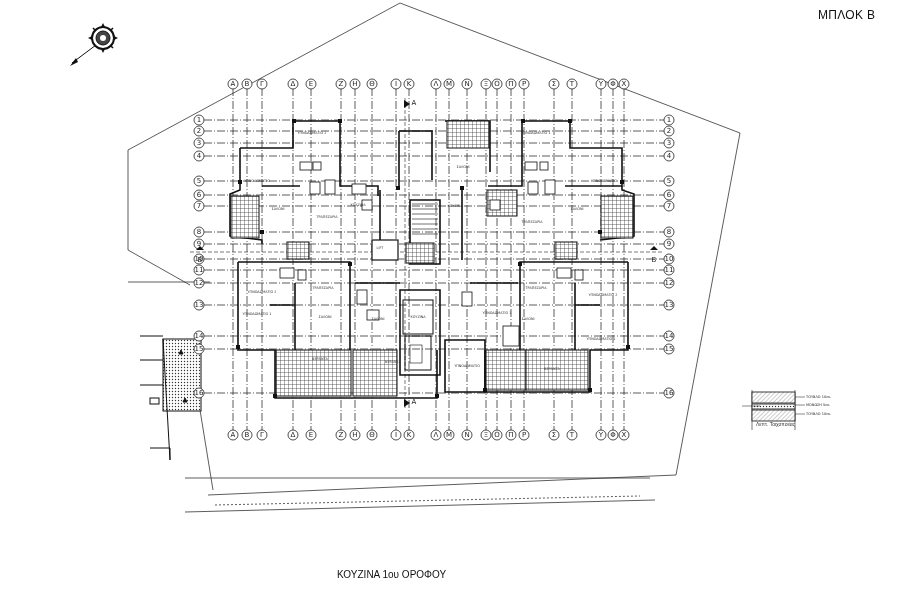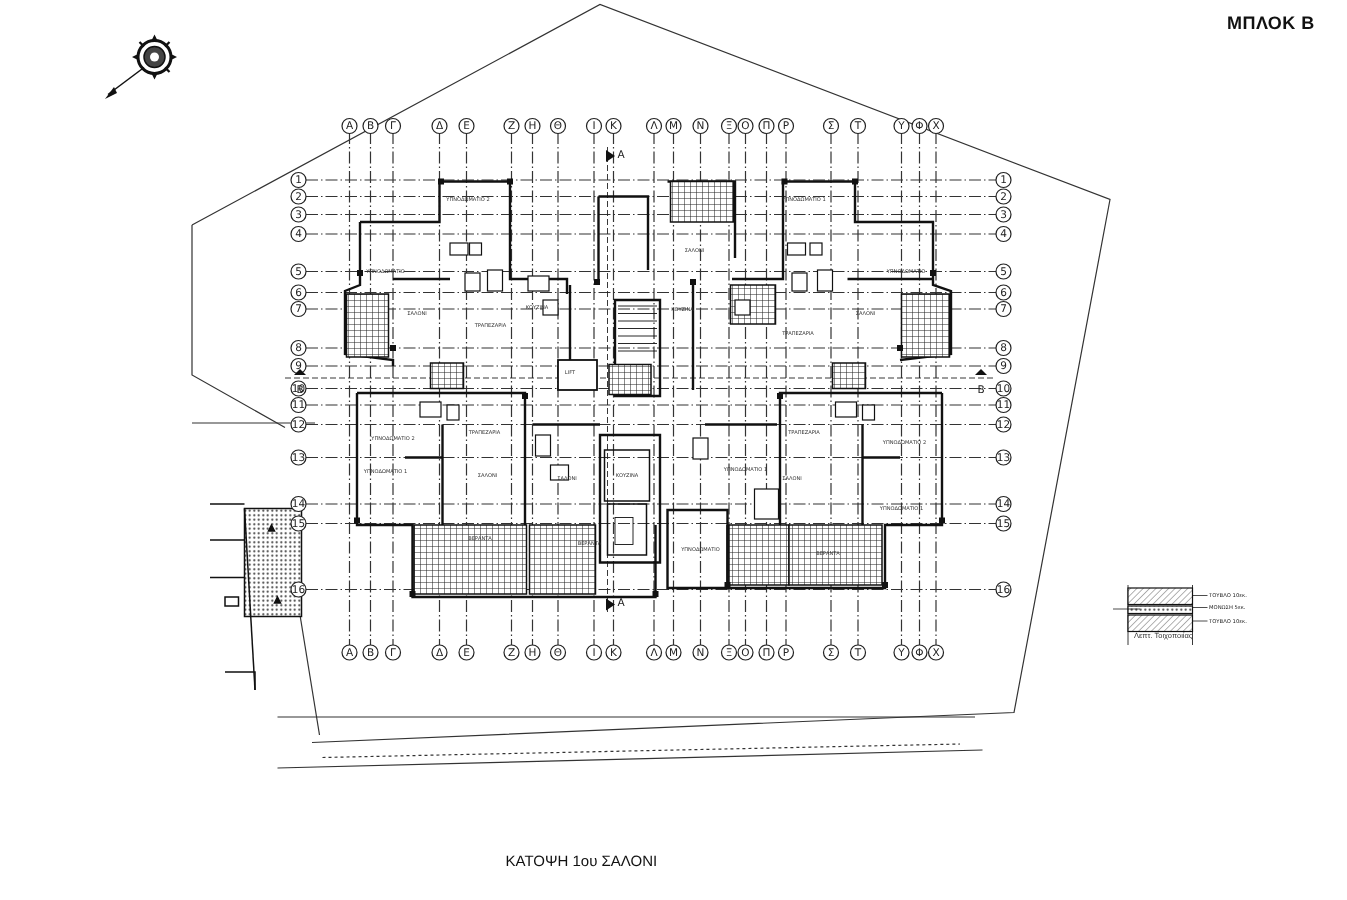--- a/index.html
+++ b/index.html
@@ -1,17 +1,17 @@
 <!DOCTYPE html>
 <html><head>
 <meta charset="utf-8">
 <style>
   html, body { margin: 0; padding: 0; background: #ffffff; }
   body { width: 898px; height: 600px; position: relative; overflow: hidden; font-family: "Liberation Sans", sans-serif; }
-  .block-title { position: absolute; left: 818px; top: 8px; font-size: 12px; color: #111; letter-spacing: 0.3px; font-weight: bold; }
+  .block-title { position: absolute; left: 818px; top: 8px; font-size: 12px; color: #111; letter-spacing: 0.3px; }
   .plan-caption { position: absolute; left: 337px; top: 569px; font-size: 10px; color: #111; }
   .legend-caption { position: absolute; left: 756px; top: 421px; font-size: 5px; color: #333; }
   svg.plan { position: absolute; left: 0; top: 0; }
   .axis-lbl { font-family: "DejaVu Sans", sans-serif; font-size: 7px; fill: #222; text-anchor: middle; dominant-baseline: central; }
   .legend-lbl { font-family: "DejaVu Sans", sans-serif; font-size: 3.5px; fill: #222; }
   .room-lbl { font-family: "DejaVu Sans", sans-serif; font-size: 3.4px; fill: #333; text-anchor: middle; }
 </style>
 </head>
 <body>
 
@@ -424,13 +424,13 @@
     <line x1="742" y1="406" x2="760" y2="406" stroke="#111" stroke-width="0.5"></line>
   </g>
   <g id="legend-labels">
       <text x="806" y="398.2" class="legend-lbl">ΤΟΥΒΛΟ 10εκ.</text>
       <text x="806" y="406.2" class="legend-lbl">ΜΟΝΩΣΗ 5εκ.</text>
       <text x="806" y="415.2" class="legend-lbl">ΤΟΥΒΛΟ 10εκ.</text>
     </g>
 </svg>
 
 <div class="legend-caption">Λεπτ. Τοιχοποιίας</div>
-<div class="plan-caption">ΚΑΤΟΨΗ 1ου ΣΑΛΟΝΙ</div>
+<div class="plan-caption">ΚΟΥΖΙΝΑ 1ου ΟΡΟΦΟΥ</div>
 
 </body></html>

